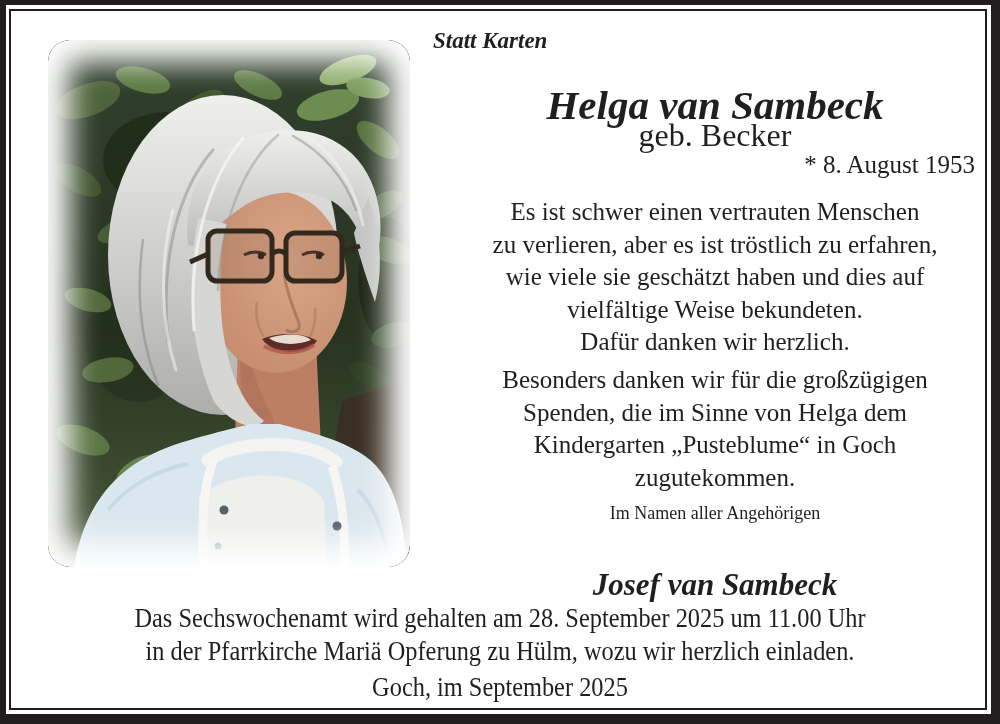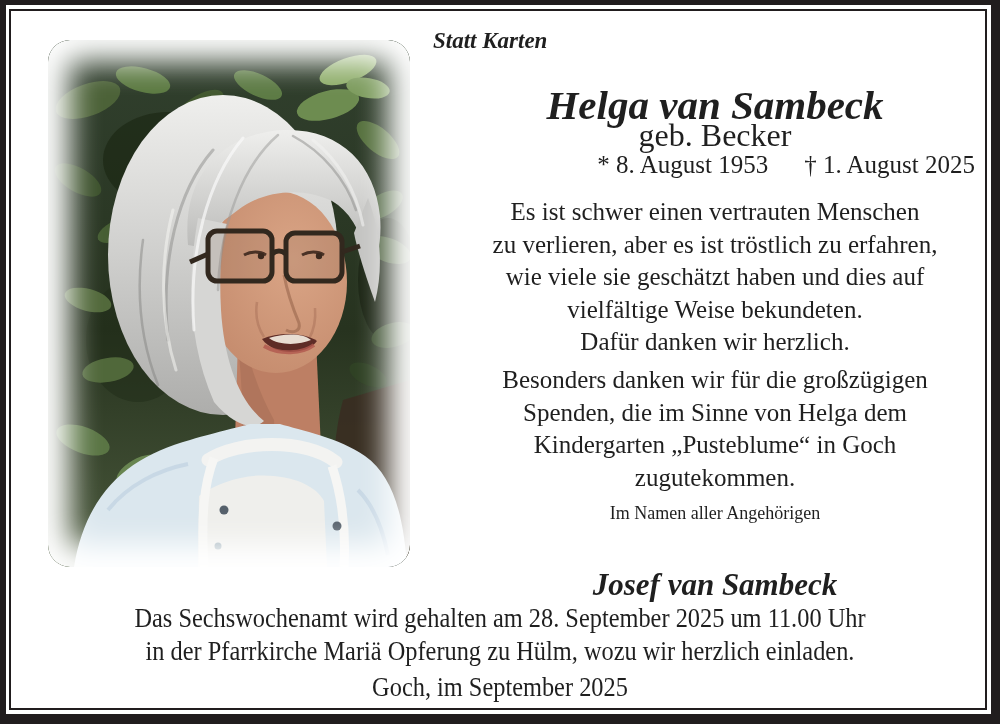--- a/index.html
+++ b/index.html
@@ -178,21 +178,20 @@
   <div class="photo-fade"></div>
 </div>
 
 <div class="txt statt-karten">Statt Karten</div>
 
 <div class="txt col deceased-name">Helga van Sambeck</div>
 <div class="txt col maiden-name">geb. Becker</div>
 
 <div class="txt col dates-row">
   <span>* 8. August 1953</span>
-  <span>† 1. August 2025</span>
 </div>
 
 <div class="txt col para thanks">
   <div>Es ist schwer einen vertrauten Menschen</div>
   <div>zu verlieren, aber es ist tröstlich zu erfahren,</div>
   <div>wie viele sie geschätzt haben und dies auf</div>
   <div>vielfältige Weise bekundeten.</div>
   <div>Dafür danken wir herzlich.</div>
 </div>
 

